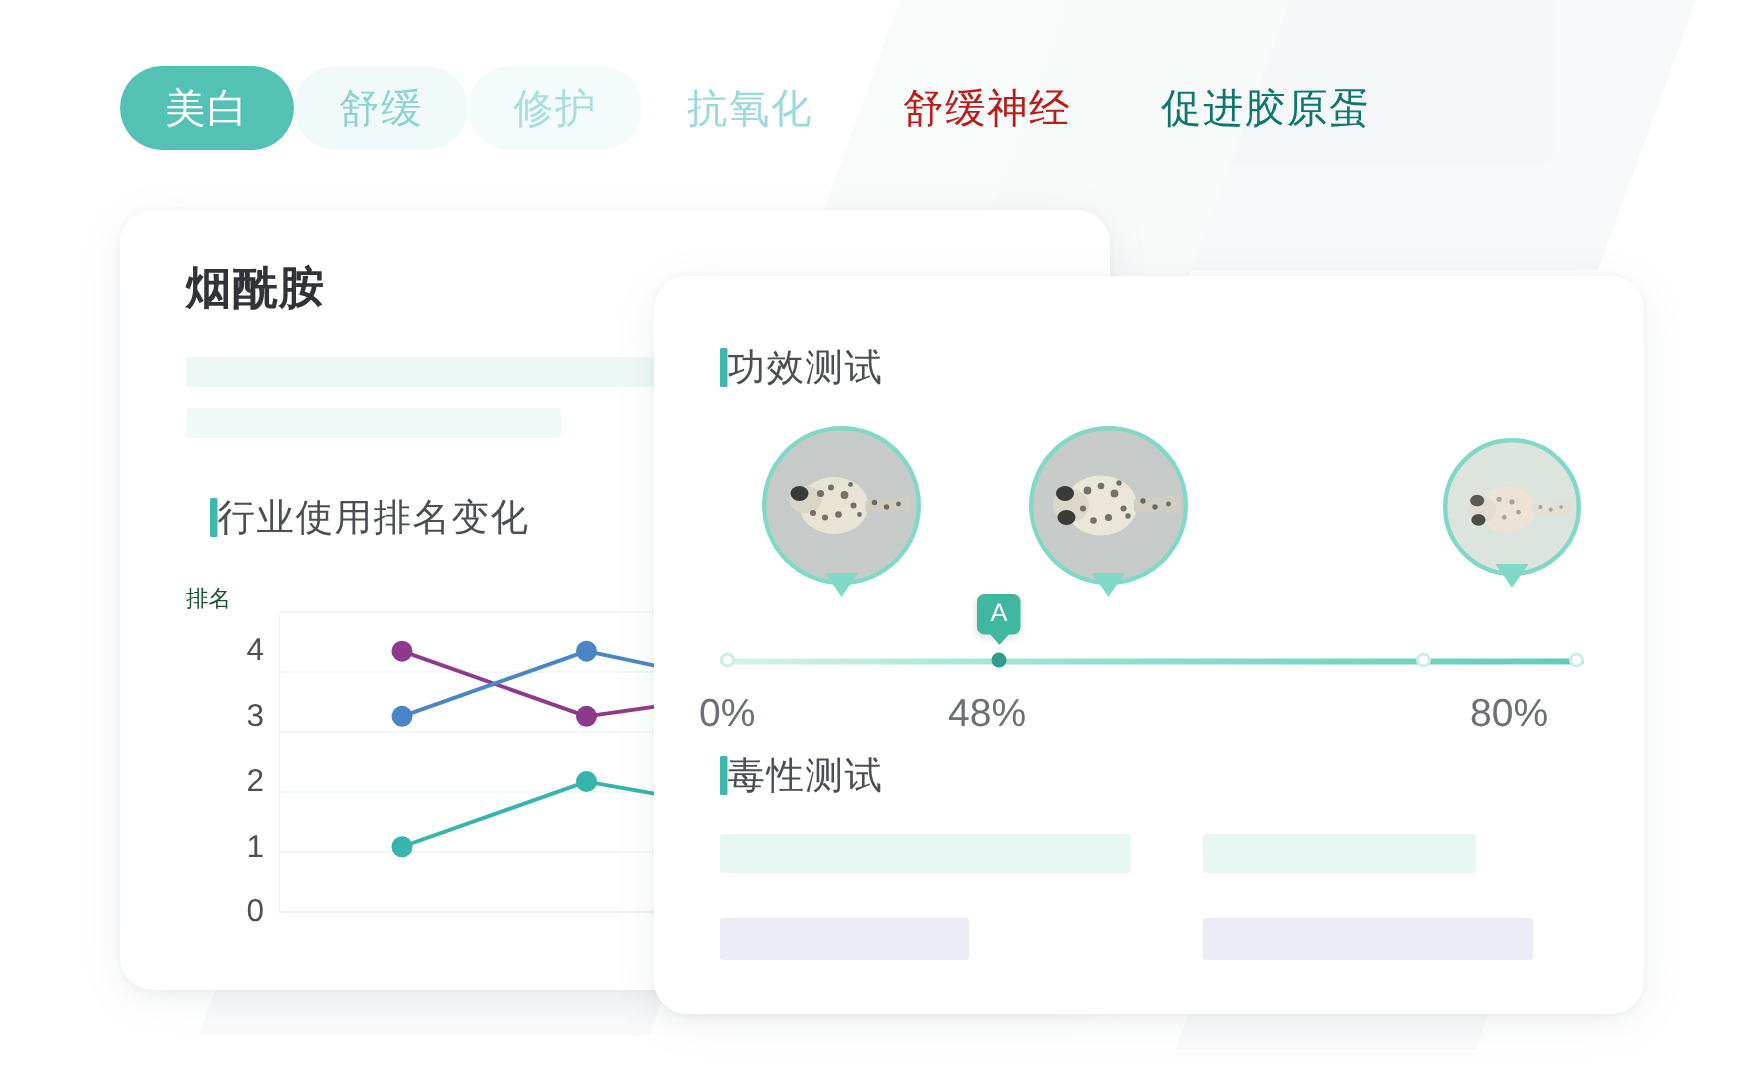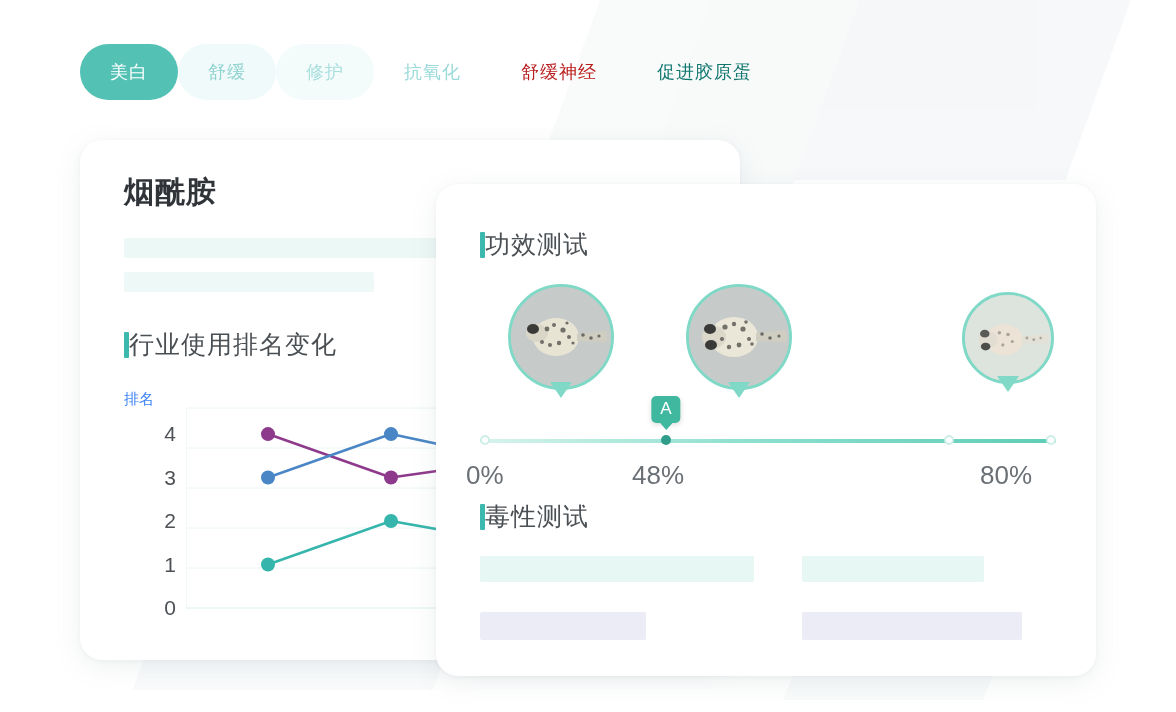--- a/index.html
+++ b/index.html
@@ -16,21 +16,21 @@
   .band.b2{width:260px;height:340px;left:560px;top:-60px;transform:skewX(-20deg);background:#f8fafa;}
   .band.b3{width:300px;height:260px;left:180px;top:430px;transform:skewX(-20deg);background:#f7f9fa;}
   .band.b4{width:200px;height:200px;left:820px;top:500px;transform:skewX(-20deg);background:#f8fafa;}
   .band.b5{width:230px;height:120px;left:806px;top:-10px;transform:none;background:#f2f5f6;border-radius:0 0 6px 6px;}
 
   
   #tabbar{position:absolute;left:80px;top:44px;display:flex;align-items:center;gap:0px;z-index:5;}
   .tab{
     display:flex;align-items:center;justify-content:center;
     height:56px;padding:0 30px;border-radius:28px;
-    font-size:18px;letter-spacing:1px;white-space:nowrap;
+    font-size:27px;letter-spacing:1px;white-space:nowrap;
     color:#8fd0cc;background:#f1fbfa;text-align:right;
   }
   .tab.active{background:#53c2b4;color:#ffffff;font-weight:500;}
   .tab.f2{color:#8ed3d0;background:#f0fafa;}
   .tab.f3{color:#9adada;background:transparent;}
   .tab.f4{color:#a8dfdd;background:#f3fbfb;}
   .tab.f5{color:#b91c1c;background:transparent;}
   .tab.f6{color:#0f766e;background:transparent;}
 
   
@@ -48,25 +48,25 @@
   }
   .skel{position:absolute;border-radius:2px;}
   .skel.mint{background:#ecf8f6;}
   .skel.mint2{background:#eef8f7;}
   #skel-1{left:44px;top:98px;width:360px;height:20px;}
   #skel-2{left:44px;top:132px;width:250px;height:20px;}
 
   .sec-head{position:absolute;display:flex;align-items:center;}
   .sec-bar{width:5px;height:26px;background:#3db8ae;border-radius:1px;}
   .sec-title{font-size:25px;color:#4a4f54;letter-spacing:1px;white-space:nowrap;}
-  #sec-rank{left:44px;top:188px;}
+  #sec-rank{left:60px;top:188px;}
 
   
   #chart-wrap{position:absolute;left:44px;top:250px;width:600px;height:240px;}
-  #axis-name{position:absolute;left:0px;top:0px;font-size:15px;color:#3b82f6;}
+  #axis-name{position:absolute;left:0px;top:0px;font-size:15px;color:#14532d;}
   #chart-plot{position:absolute;left:62px;top:14px;width:534px;height:222px;}
   #chart-svg{display:block;width:534px;height:222px;}
   .ytick{position:absolute;font-size:21px;color:#4d5156;text-align:right;width:44px;}
 
   
   #sec-efficacy{left:44px;top:44px;}
   #sec-tox{left:44px;top:316px;justify-content:center;}
 
   #specimens{position:absolute;left:44px;top:100px;width:576px;height:130px;}
   .spec{position:absolute;}

